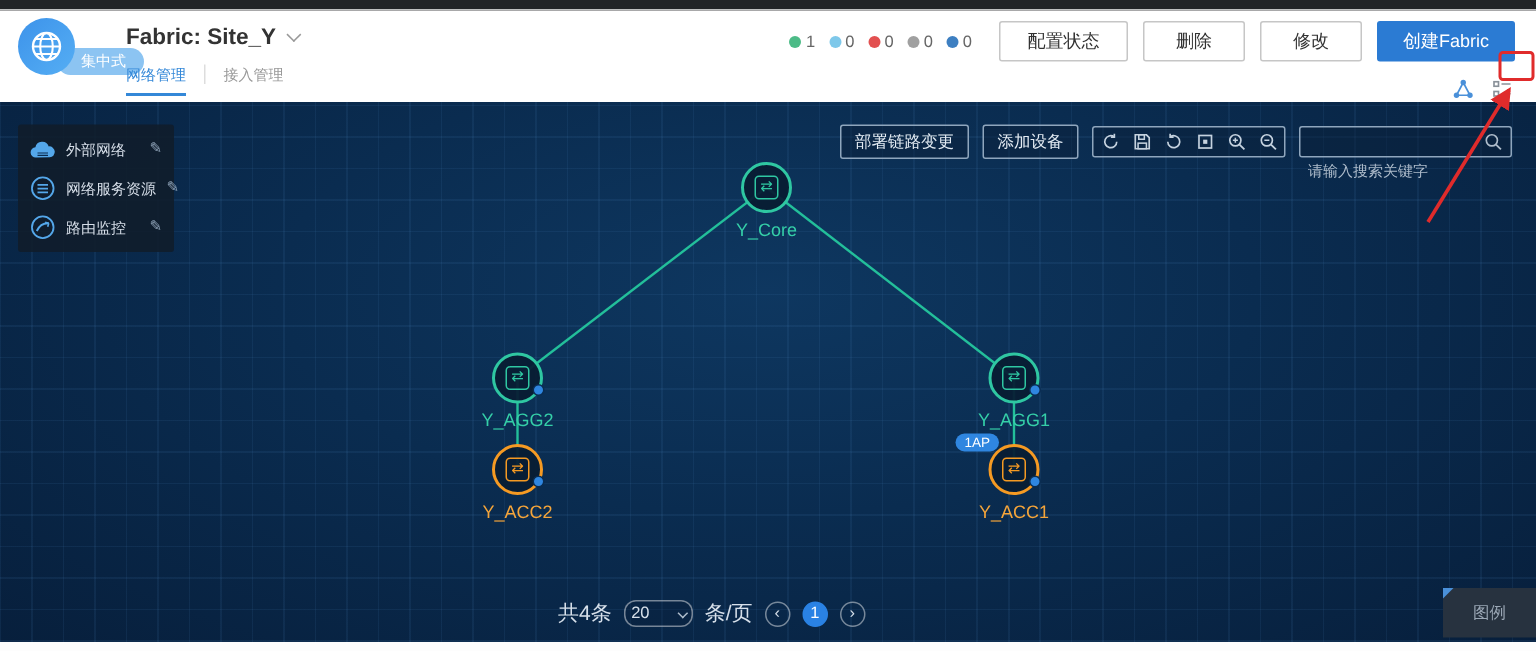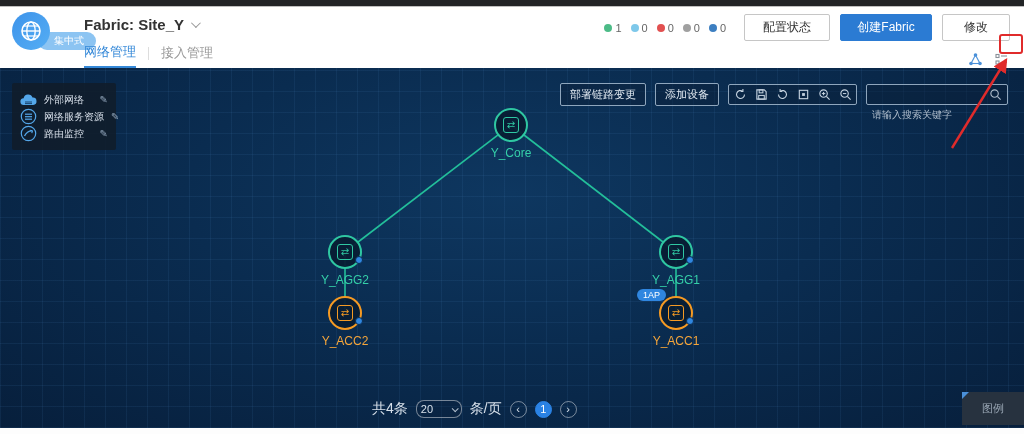--- a/index.html
+++ b/index.html
@@ -14,21 +14,21 @@
   .header { position:absolute; top:8px; left:0; width:100%; height:60px; background:#fff; }
   .logo-wrap { position:absolute; left:12px; top:4px; width:80px; height:40px; }
   .logo-badge { position:absolute; left:26px; top:20px; background:#8cc4f2; color:#fff;
     font-size:10px; padding:2px 12px 2px 16px; border-radius:9px; white-space:nowrap; }
   .logo { position:absolute; left:0; top:0; width:38px; height:38px; border-radius:50%;
     background:linear-gradient(135deg,#3d93ea,#55aef4); display:flex; align-items:center; justify-content:center; }
   .title-block { position:absolute; left:84px; top:8px; }
   .page-title { font-size:15px; color:#333; font-weight:bold; display:flex; align-items:center; gap:7px; }
   .chev { width:7px; height:7px; border-right:1.5px solid #999; border-bottom:1.5px solid #999;
     transform:rotate(45deg) translateY(-2px); display:inline-block; }
-  .tabs { margin-top:10px; display:flex; align-items:center; font-size:13px; }
+  .tabs { margin-top:10px; display:flex; font-size:10px; }
   .tab { color:#999; cursor:pointer; padding-bottom:5px; }
   .tab.active { color:#3488d8; border-bottom:2px solid #3488d8; }
   .tab-divider { width:1px; height:13px; background:#ddd; margin:0 12px 4px 12px; }
 
   .header-right { position:absolute; right:14px; top:6px; display:flex; flex-direction:column; align-items:flex-end; }
   .hr-row1 { display:flex; align-items:center; gap:10px; }
   .dots { display:flex; align-items:center; gap:9px; margin-right:8px; }
   .dot-item { display:flex; align-items:center; gap:3px; }
   .dot { width:8px; height:8px; border-radius:50%; display:inline-block; }
   .dot-count { font-size:11px; color:#666; }
@@ -48,21 +48,21 @@
   .canvas { position:absolute; top:68px; left:0; width:1024px; height:360px;
     background:
       repeating-linear-gradient(0deg, rgba(80,140,200,0.10) 0 1px, transparent 1px 21px),
       repeating-linear-gradient(90deg, rgba(80,140,200,0.10) 0 1px, transparent 1px 21px),
       radial-gradient(ellipse at 50% 35%, #0e3760 0%, #0a2c50 45%, #071f3c 100%);
   }
   .links-svg { position:absolute; left:0; top:0; width:1024px; height:360px; }
 
   
   .side-panel { position:absolute; left:12px; top:15px; width:104px; background:rgba(16,28,42,0.88);
-    border-radius:2px; padding:8px 8px; display:flex; flex-direction:column; }
+    border-radius:2px; padding:8px 8px; display:flex; flex-direction:column; gap:9px; }
   .side-item { display:flex; align-items:center; gap:7px; cursor:pointer; }
   .side-label { color:#d6dee8; font-size:10px; flex:1; white-space:nowrap; }
   .side-edit { color:#8fa3b8; font-size:10px; cursor:pointer; }
   .side-ic { width:17px; height:17px; display:flex; align-items:center; justify-content:center; }
 
   
   .canvas-toolbar { position:absolute; right:16px; top:15px; display:flex; align-items:center; gap:9px; }
   .cbtn { font-size:11px; color:#e3ebf3; background:rgba(10,30,55,0.45); border:1px solid #8fa6bd;
     border-radius:2px; padding:3px 9px; cursor:pointer; white-space:nowrap; }
   .icon-group { display:flex; align-items:center; border:1px solid #8fa6bd; border-radius:2px;
@@ -163,22 +163,23 @@
           <span class="dot-item">
             <span class="dot" style="background-color: rgb(160, 160, 160);"></span>
             <span class="dot-count">0</span>
           </span>
           <span class="dot-item">
             <span class="dot" style="background-color: rgb(61, 127, 193);"></span>
             <span class="dot-count">0</span>
           </span>
         </div>
         <button class="btn w86">配置状态</button>
+        <button class="btn w68">删除</button>
+        <button class="btn w68">修改</button>
         <button class="btn primary">创建Fabric</button>
-        <button class="btn w68">修改</button>
       </div>
       <div class="hr-row2">
         <span class="view-icon">
           <svg width="15" height="15" viewBox="0 0 15 15">
             <circle cx="7.5" cy="3" r="1.8" fill="#4a90d9"></circle>
             <circle cx="3" cy="11.5" r="1.8" fill="#4a90d9"></circle>
             <circle cx="12" cy="11.5" r="1.8" fill="#4a90d9"></circle>
             <line x1="7.5" y1="3" x2="3" y2="11.5" stroke="#4a90d9" stroke-width="1.1"></line>
             <line x1="7.5" y1="3" x2="12" y2="11.5" stroke="#4a90d9" stroke-width="1.1"></line>
             <line x1="3" y1="11.5" x2="12" y2="11.5" stroke="#4a90d9" stroke-width="1.1"></line>

